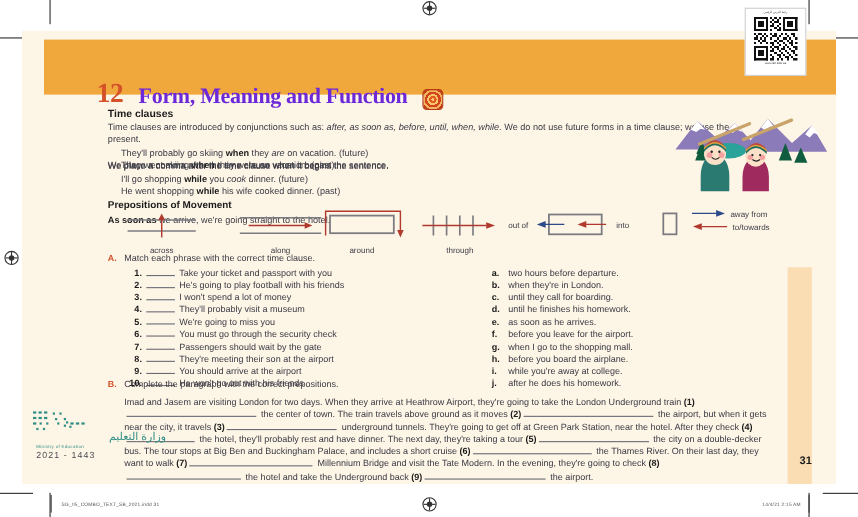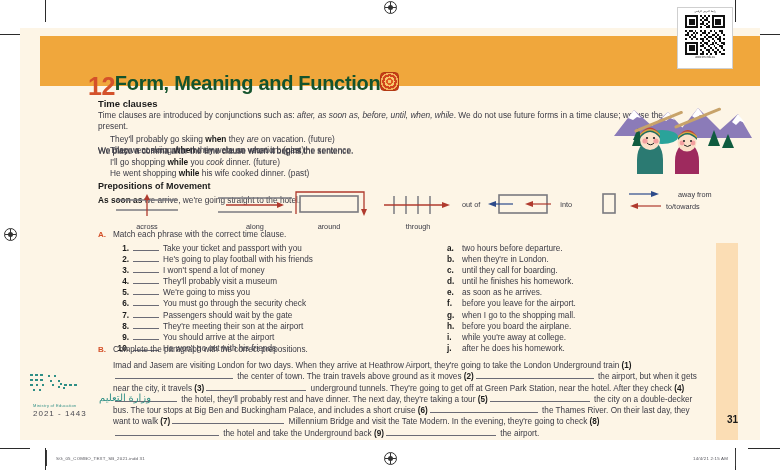--- a/index.html
+++ b/index.html
@@ -66,28 +66,28 @@
   .qr-caption-ar {
     font-size: 2.6px; color: #333; line-height: 1; direction: rtl;
     letter-spacing: .2px;
   }
   .qr-img { width: 40px; height: 40px; margin: 1px auto 0; display: block; }
   .qr-url { font-size: 2.8px; color: #333; line-height: 1; margin-top: 1px; }
 
   
   .title-row {
     position: absolute; left: 88px; top: 72px;
-    display: flex; align-items: flex-start; 
+    display: flex; align-items: flex-end; gap: 14px; font-family: Liberation Serif, serif;
   }
   .chapter-num {
     font-size: 25px; font-weight: bold; color: #d4512a;
     letter-spacing: -.5px;
   }
   .chapter-title {
-    font-size: 20px; font-weight: bold; color: #14532d;
+    font-size: 20px; font-weight: bold; color: #6d28d9;
     letter-spacing: -.3px;
   }
   .title-badge {
     width: 19px; height: 19px; border-radius: 4px;
     background: radial-gradient(circle at 50% 50%, #f6c86a 0 12%, #e05a22 12% 28%, #f6c86a 28% 42%, #d1441d 42% 60%, #f2b45c 60% 74%, #c63c16 74% 100%);
     border: 1px solid #b33a14;
   }
 
   
   .sec-head {
@@ -416,21 +416,21 @@
     <span class="prep-legend-label">into</span>
   </div>
 
   <div class="prep-item" style="left:600px; top:192px;">
     <svg width="18" height="24" viewBox="0 0 18 24">
       <rect x="3" y="2" width="12" height="19" fill="none" stroke="#7a7a80" stroke-width="1.6"></rect>
     </svg>
   </div>
 
   <div class="prep-item" style="left:628px; top:188px; text-align:left;">
-    <div style="display:flex; align-items:center; gap:16px; height:12px;">
+    <div style="display:flex; align-items:center; gap:2px; height:12px;">
       <svg width="34" height="10" viewBox="0 0 34 10">
         <line x1="1" y1="5" x2="24" y2="5" stroke="#2c4a8a" stroke-width="1.2"></line>
         <path d="M31 5 L23 2 L23 8 Z" fill="#2c4a8a"></path>
       </svg>
       <span class="prep-legend-label">away from</span>
     </div>
     <div style="display:flex; align-items:center; gap:4px; height:12px;">
       <svg width="34" height="10" viewBox="0 0 34 10">
         <line x1="10" y1="5" x2="33" y2="5" stroke="#b03a2e" stroke-width="1.2"></line>
         <path d="M2 5 L10 2 L10 8 Z" fill="#b03a2e"></path>

